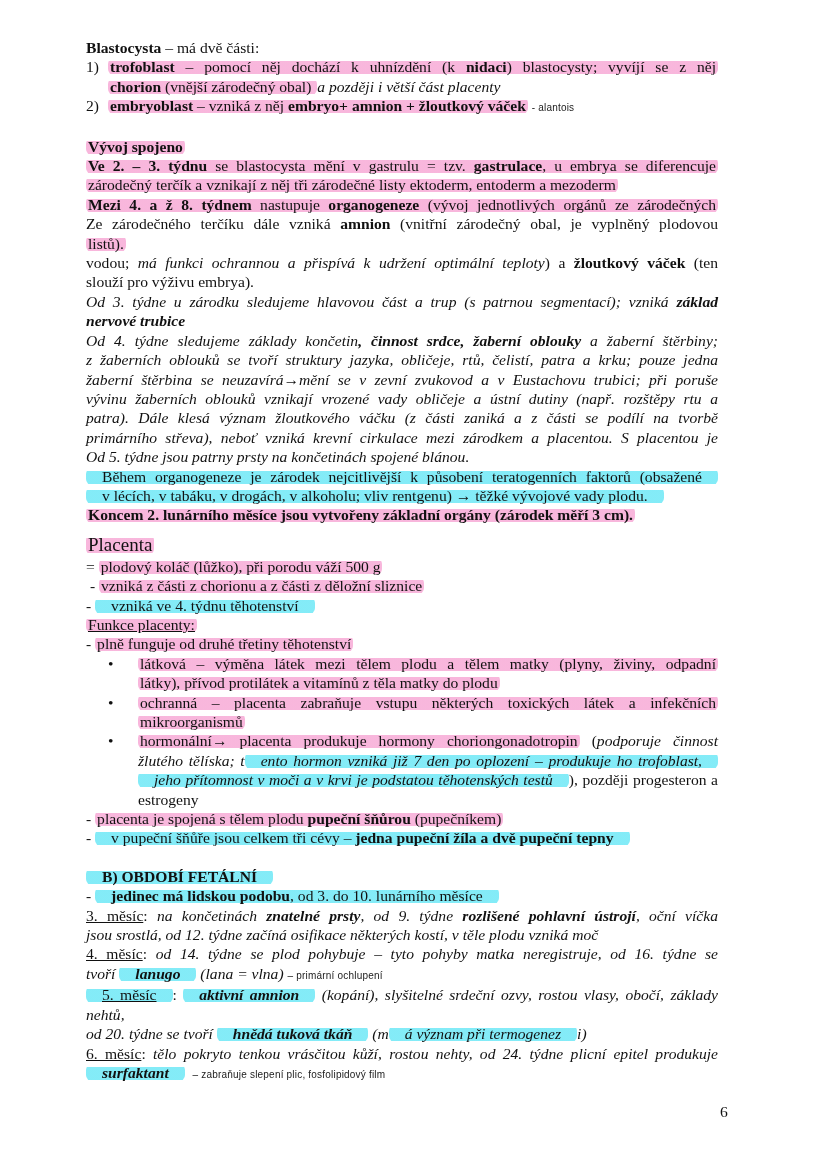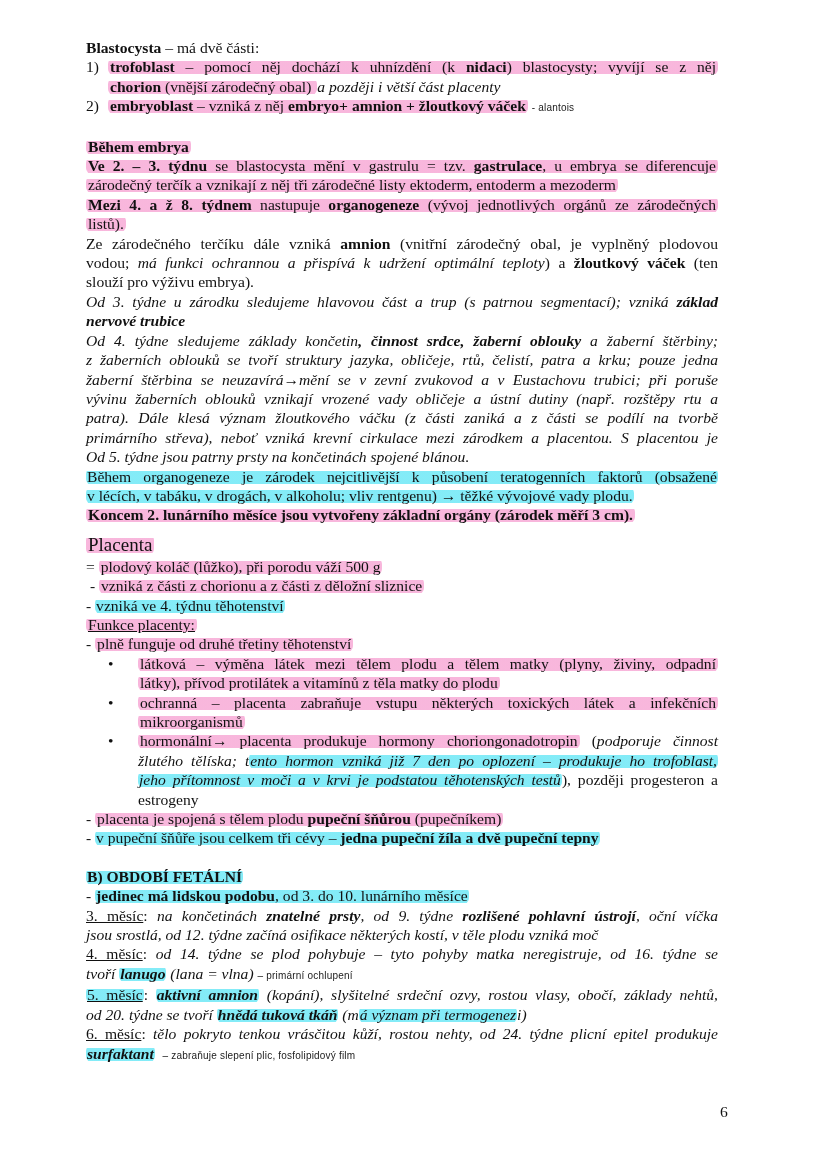--- a/index.html
+++ b/index.html
@@ -7,21 +7,21 @@
     width: 828px; height: 1170px; position: relative; overflow: hidden;
     font-family: "Liberation Serif", "DejaVu Serif", serif;
     color: #111111;
   }
   .page { position: absolute; left: 86px; top: 38px; width: 632px; font-size: 15.6px; line-height: 19.4px; }
   .line { white-space: nowrap; }
   .just { text-align: justify; text-align-last: justify; white-space: normal; }
   b { font-weight: bold; }
   i { font-style: italic; text-align: center; }
   .hp { background: linear-gradient(to bottom, transparent 18%, rgba(247,170,214,0.85) 18%, rgba(247,170,214,0.85) 92%, transparent 92%); border-radius: 6px; padding: 0 2px; }
-  .hc { background: linear-gradient(to bottom, transparent 18%, rgba(110,232,246,0.85) 18%, rgba(110,232,246,0.85) 92%, transparent 92%); border-radius: 6px; padding: 0 1px; }
+  .hc { background: linear-gradient(to bottom, transparent 18%, rgba(110,232,246,0.85) 18%, rgba(110,232,246,0.85) 92%, transparent 92%); border-radius: 6px; padding: 0 16px; }
   .u { text-decoration: underline; }
   .num { display: inline-block; width: 22px; }
   .indent { padding-left: 22px; }
   .gap { height: 19px; }
   .gap-s { height: 8px; }
   .h2 { font-size: 19px; font-weight: normal; line-height: 24px; }
   .hand { font-family: Liberation Sans, sans-serif; font-size: 10px; font-weight: 300; color: #222; letter-spacing: 0.2px; font-style: normal; }
   .bullet { position: relative; padding-left: 52px; }
   .bullet::before { content: "•"; position: absolute; left: 22px; top: 0; }
   .pagenum { position: absolute; left: 720px; top: 1103px; font-size: 15.6px; }
@@ -40,33 +40,33 @@
   <div class="line indent">
     <span class="hp"><b>chorion</b><span> (vnější zárodečný obal) </span></span><i>a později i větší část placenty</i>
   </div>
   <div class="line">
     <span class="num">2)</span><span class="hp"><b>embryoblast</b><span> – vzniká z něj </span><b>embryo+ amnion + žloutkový váček</b></span>
     <span class="hand">- alantois</span>
   </div>
 
   <div class="gap"></div>
 
-  <div class="line"><b class="hp">Během embrya</b></div>
+  <div class="line"><b class="hp">Vývoj spojeno</b></div>
   <div class="line just">
     <span class="hp"><b>Ve 2. – 3. týdnu</b><span> se blastocysta mění v gastrulu = tzv. </span><b>gastrulace</b><span>, u embrya se diferencuje</span></span>
   </div>
   <div class="line"><span class="hp">zárodečný terčík a vznikají z něj tři zárodečné listy ektoderm, entoderm a mezoderm</span></div>
   <div class="line just">
     <span class="hp"><b>Mezi 4. a ž 8. týdnem</b><span> nastupuje </span><b>organogeneze</b><span> (vývoj jednotlivých orgánů ze zárodečných</span></span>
   </div>
-  <div class="line"><span class="hp">listů).</span></div>
-
   <div class="line just">
     <span>Ze zárodečného terčíku dále vzniká </span><b>amnion</b><span> (vnitřní zárodečný obal, je vyplněný plodovou</span>
   </div>
+
+  <div class="line"><span class="hp">listů).</span></div>
   <div class="line just">
     <span>vodou; </span><i>má funkci ochrannou a přispívá k udržení optimální teploty</i><span>) a </span><b>žloutkový váček</b><span> (ten</span>
   </div>
   <div class="line"><span>slouží pro výživu embrya).</span></div>
 
   <div class="line just">
     <i>Od 3. týdne u zárodku sledujeme hlavovou část a trup (s patrnou segmentací); vzniká </i><b><i>základ</i></b>
   </div>
   <div class="line"><b><i>nervové trubice</i></b></div>
 

